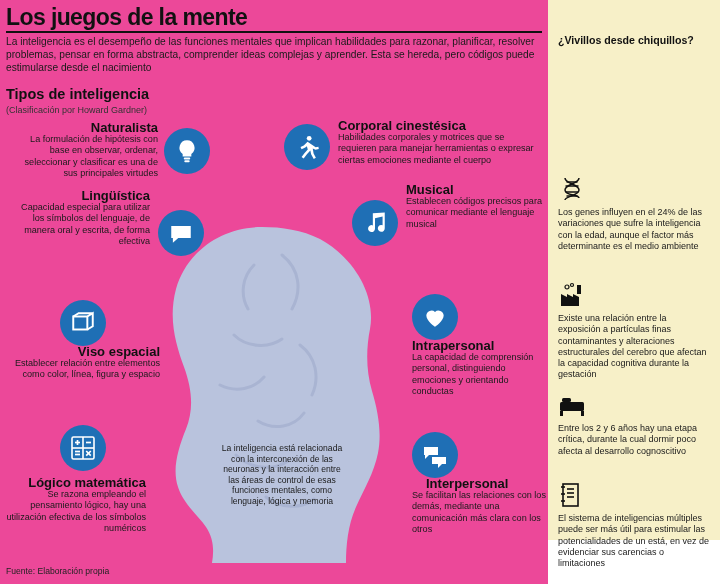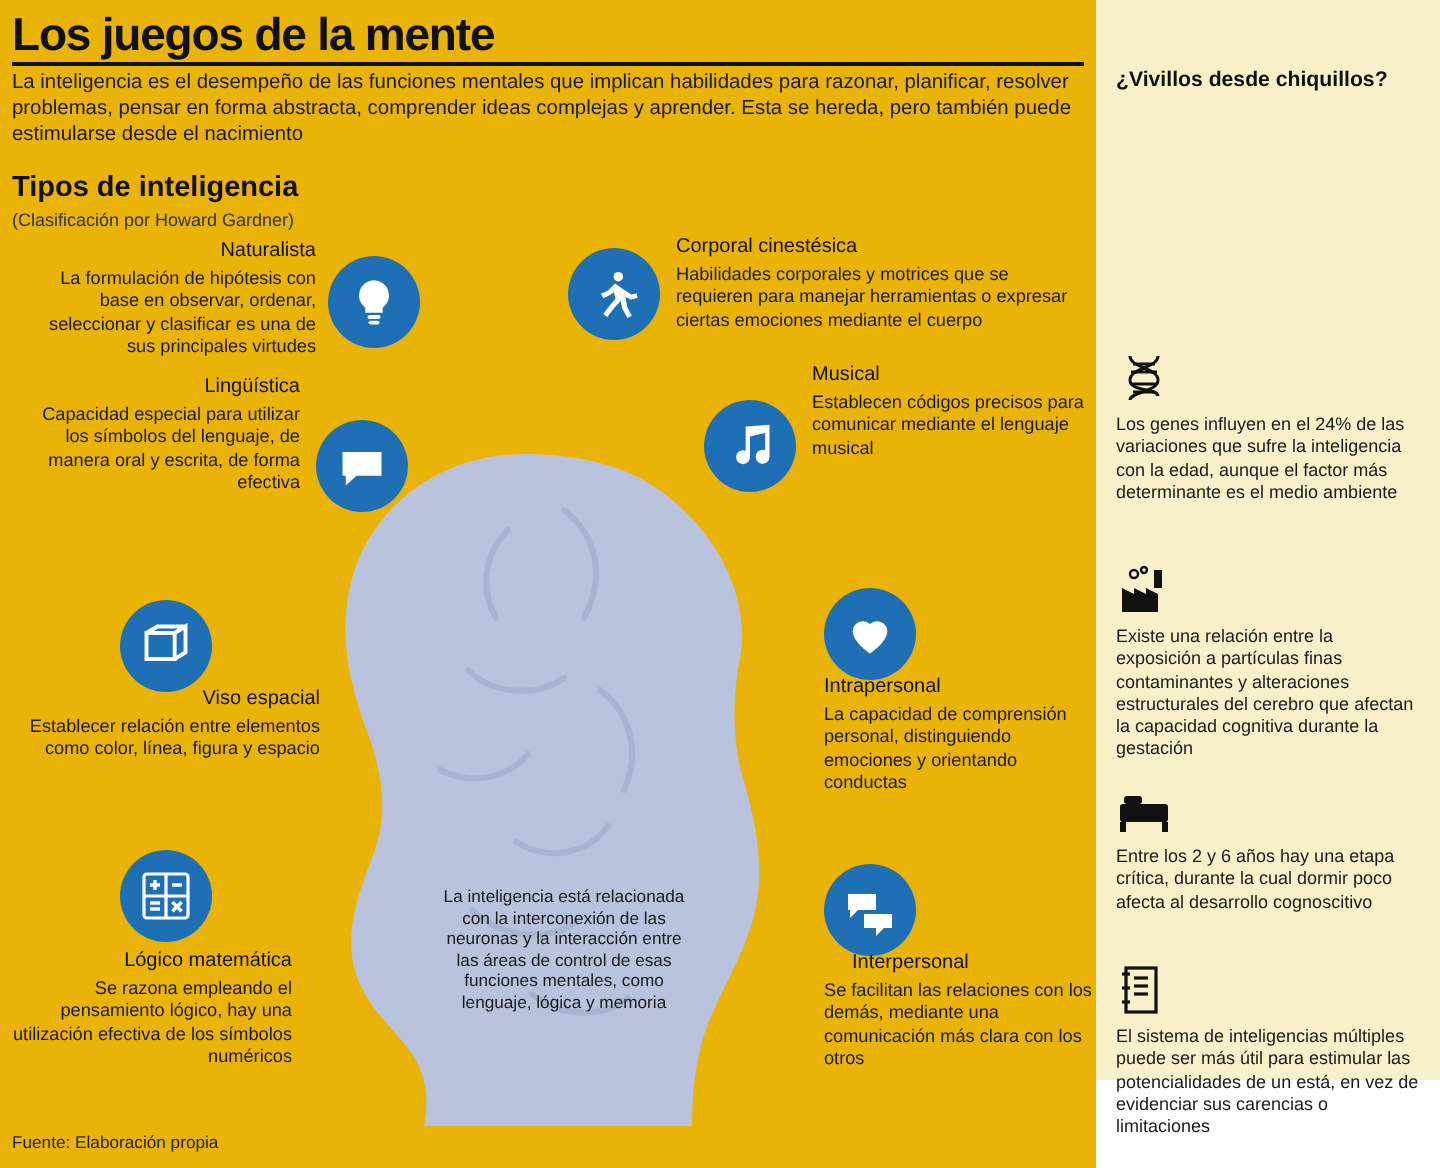--- a/index.html
+++ b/index.html
@@ -9,21 +9,21 @@
     font-family:"Liberation Sans", sans-serif;
     color:#1a1a1a;
     overflow:hidden;
     position:relative;
   }
   #root{position:relative;width:720px;height:584px;}
 
   
   .main{
     position:absolute;left:0;top:0;width:548px;height:584px;
-    background:#eab308;
+    background:#ec4899;
   }
   .title{
     position:absolute;left:6px;top:4px;
     font-size:23px;font-weight:bold;letter-spacing:-0.6px;
     font-family:"Liberation Sans", sans-serif;
     color:#111;
   }
   .title-rule{
     position:absolute;left:6px;top:31px;width:536px;height:2px;background:#111;
   }
@@ -47,21 +47,21 @@
   }
 
   
   .item{position:absolute;}
   .item .ico{
     position:absolute;width:46px;height:46px;border-radius:50%;
     background:#1f6fb5;display:flex;align-items:center;justify-content:center;
   }
   .item .ico svg{display:block;}
   .item .head{
-    font-size:10px;font-weight:normal;color:#111;
+    font-size:13px;font-weight:bold;color:#111;
   }
   .item .body{
     font-size:9.1px;line-height:11.4px;color:#1a1a1a;
   }
   .txt-right{text-align:right;}
   .txt-left{text-align:left;}
 
   
   .center-cap{
     position:absolute;left:218px;top:443px;width:128px;
@@ -85,21 +85,21 @@
 </style>
 </head>
 <body>
 
 <div id="root">
 
   <div class="main">
 
     <div class="title">Los juegos de la mente</div>
     <div class="title-rule"></div>
-    <div class="intro">La inteligencia es el desempeño de las funciones mentales que implican habilidades para razonar, planificar, resolver problemas, pensar en forma abstracta, comprender ideas complejas y aprender. Esta se hereda, pero también puede estimularse desde el nacimiento</div>
+    <div class="intro">La inteligencia es el desempeño de las funciones mentales que implican habilidades para razonar, planificar, resolver problemas, pensar en forma abstracta, comprender ideas complejas y aprender. Esta se hereda, pero códigos puede estimularse desde el nacimiento</div>
     <div class="subtitle">Tipos de inteligencia</div>
     <div class="classif">(Clasificación por Howard Gardner)</div>
 
     <div class="brain-wrap">
       <svg width="260" height="340" viewBox="0 0 260 340">
         <path d="M112,2 C70,2 36,28 26,64 C18,94 26,120 34,142 C42,164 44,184 36,204
                  C28,224 22,244 28,262 C34,280 48,290 56,302 C64,314 64,326 62,338
                  L196,338 C196,320 198,300 206,282 C214,264 224,248 228,228
                  C232,208 228,186 222,166 C216,146 216,124 220,104
                  C226,72 206,34 170,14 C152,5 132,2 112,2 Z" fill="#b9c3dd"></path>

